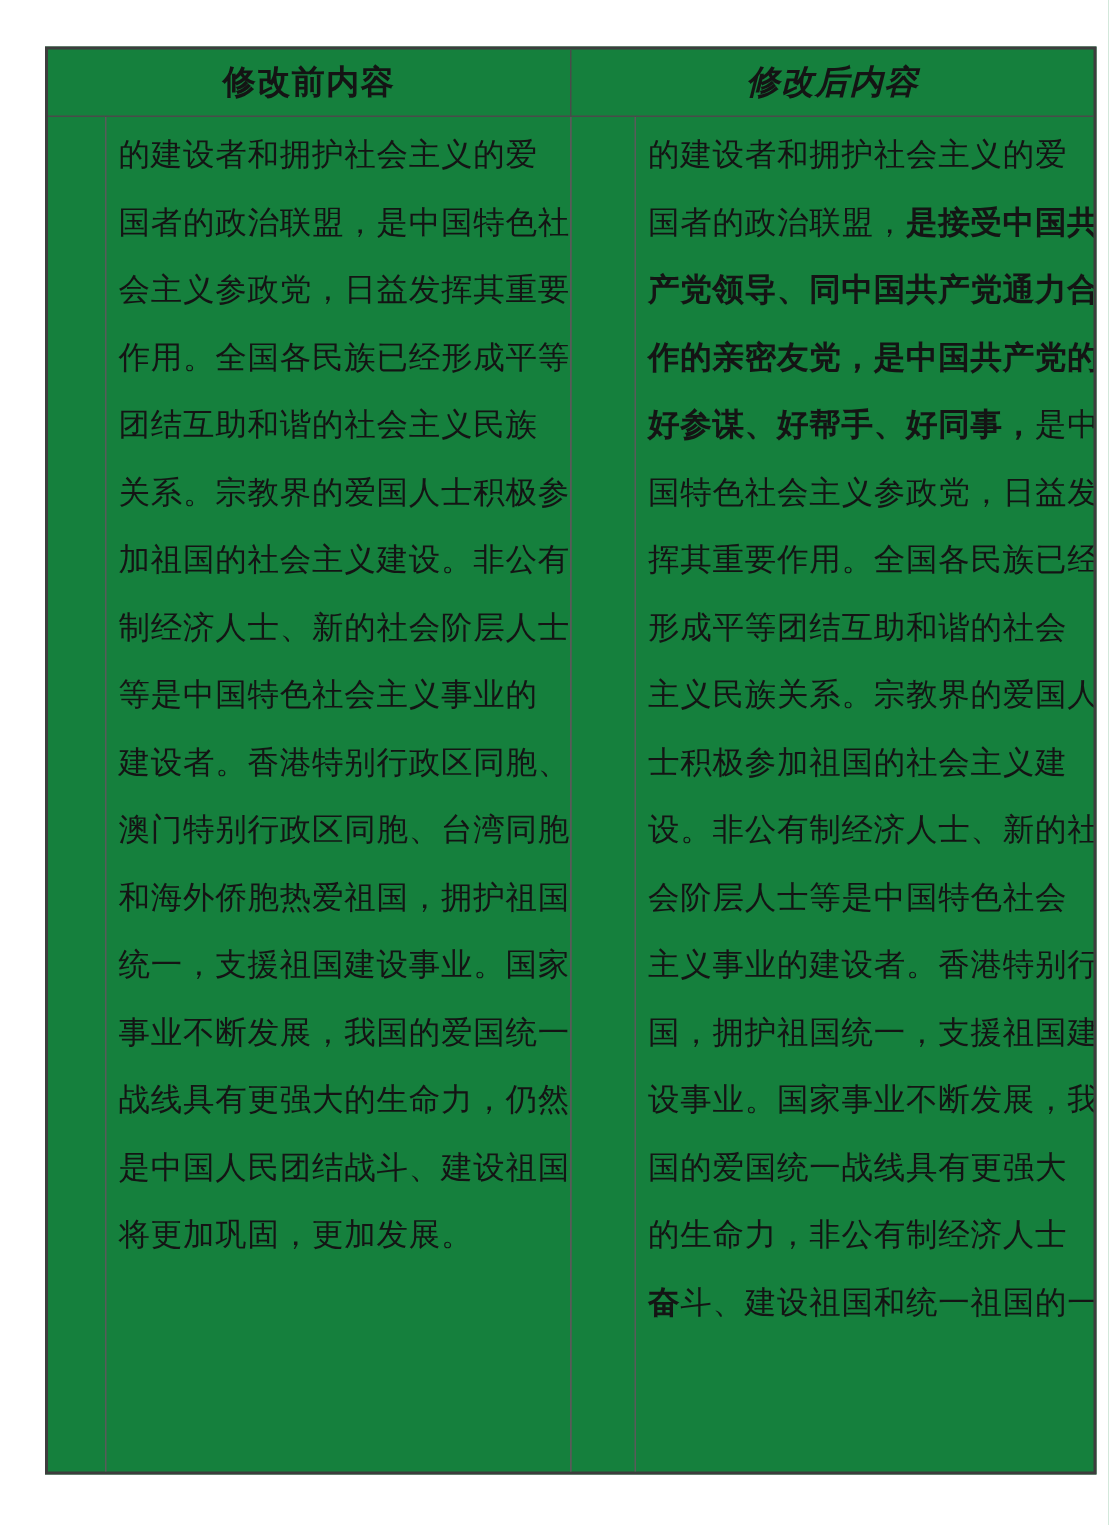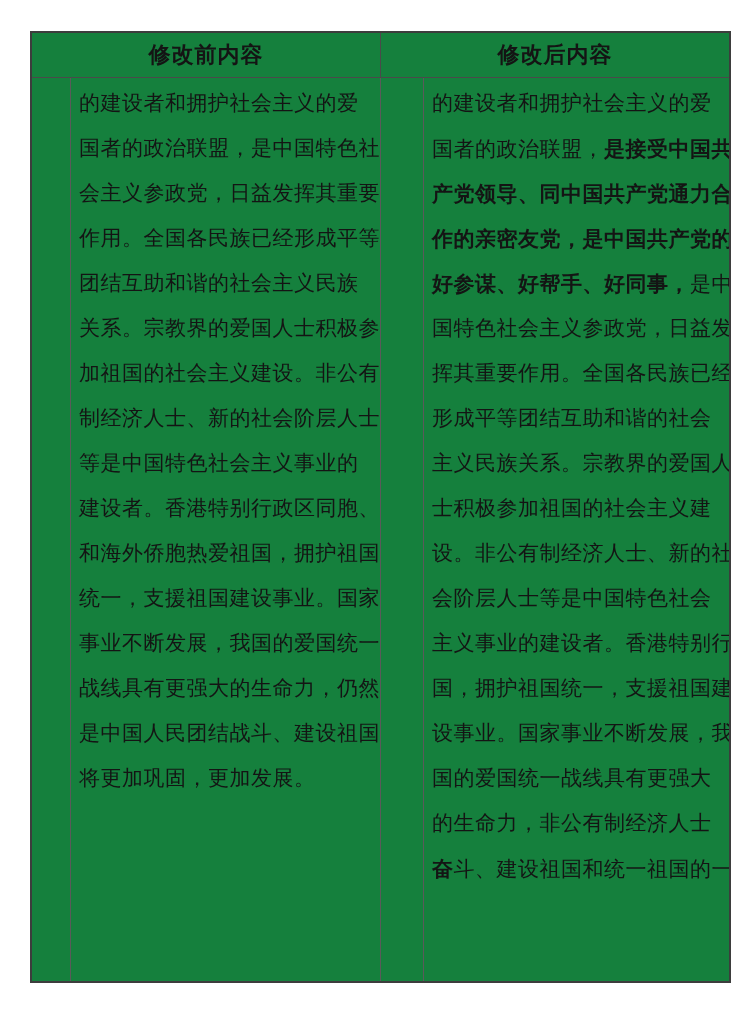--- a/index.html
+++ b/index.html
@@ -30,21 +30,21 @@
     border-bottom: 1px solid #4a4a4a;
     display: flex;
     align-items: center;
     justify-content: center;
     font-family: "Liberation Sans", "DejaVu Sans", sans-serif;
     font-weight: 700;
     font-size: 22px;
     letter-spacing: 1px;
   }
   .hcell.before { grid-column: 1 / 3; border-right: 1px solid #4a4a4a; }
-  .hcell.after  { grid-column: 3 / 5; }
+  .hcell.after  { grid-column: 3 / 5; font-style: italic; }
   .numcell {
     grid-row: 2;
     border-right: 1px solid #5a5a5a;
   }
   .numcell.first { grid-column: 1; }
   .numcell.second { grid-column: 3; border-left: 1px solid #5a5a5a; margin-left: -1px; }
   .textcell {
     grid-row: 2;
     padding: 3px 20px 0 8px;
     overflow: hidden;
@@ -88,20 +88,21 @@
         <div class="tline"><span>的建设者和拥护社会主义的爱</span></div>
         <div class="tline"><span>国者的政治联盟，是中国特色社</span></div>
         <div class="tline"><span>会主义参政党，日益发挥其重要</span></div>
         <div class="tline"><span>作用。全国各民族已经形成平等</span></div>
         <div class="tline"><span>团结互助和谐的社会主义民族</span></div>
         <div class="tline"><span>关系。宗教界的爱国人士积极参</span></div>
         <div class="tline"><span>加祖国的社会主义建设。非公有</span></div>
         <div class="tline"><span>制经济人士、新的社会阶层人士</span></div>
         <div class="tline"><span>等是中国特色社会主义事业的</span></div>
         <div class="tline"><span>建设者。香港特别行政区同胞、</span></div>
+        <div class="tline"><span>澳门特别行政区同胞、台湾同胞</span></div>
         <div class="tline"><span>和海外侨胞热爱祖国，拥护祖国</span></div>
         <div class="tline"><span>统一，支援祖国建设事业。国家</span></div>
         <div class="tline"><span>事业不断发展，我国的爱国统一</span></div>
         <div class="tline"><span>战线具有更强大的生命力，仍然</span></div>
         <div class="tline"><span>是中国人民团结战斗、建设祖国</span></div>
         <div class="tline end"><span>将更加巩固，更加发展。</span></div>
       </div>
 
     <div class="numcell second"></div>
 

